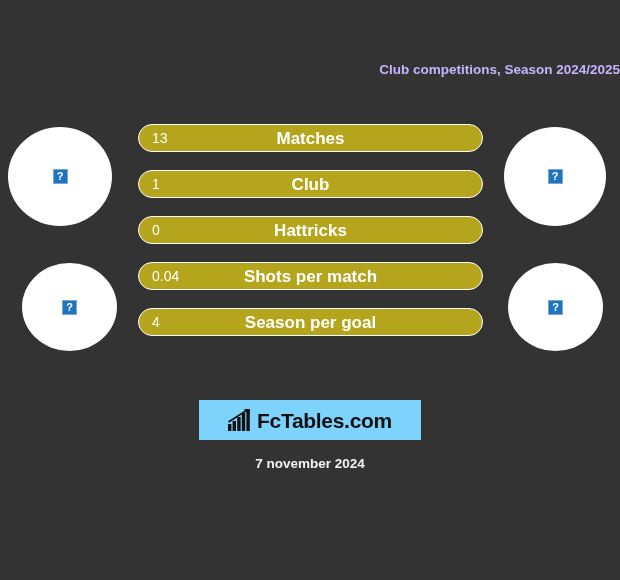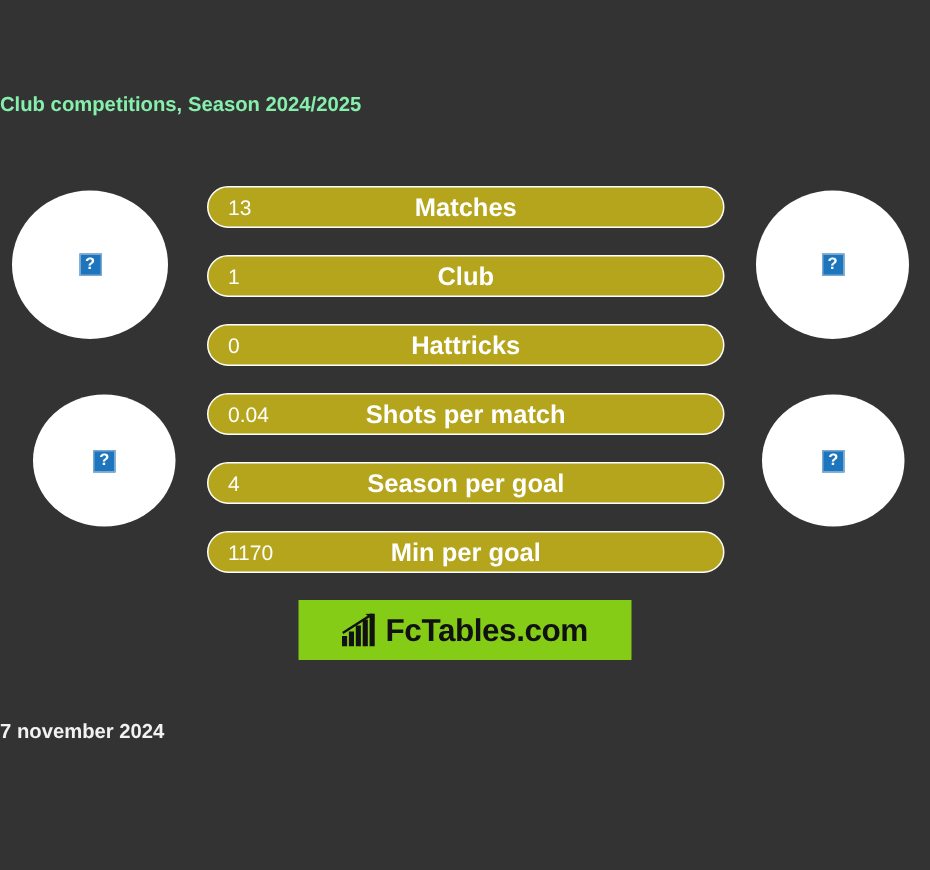--- a/index.html
+++ b/index.html
@@ -34,22 +34,22 @@
     letter-spacing: -0.2px;
     font-family: "Liberation Sans", sans-serif;
     white-space: nowrap;
   }
 
   .subtitle {
     position: absolute;
     left: 0;
     top: 62px;
     width: 620px;
-    text-align: left;
-    color: #86efac;
+    text-align: right;
+    color: #c4b5fd;
     font-size: 13.5px;
     font-weight: bold;
     font-family: "Liberation Sans", sans-serif;
   }
 
   
   .avatar {
     position: absolute;
     background: #ffffff;
     border-radius: 50%;
@@ -119,21 +119,21 @@
     font-family: "Liberation Sans", sans-serif;
   }
 
   
   .logo-box {
     position: absolute;
     left: 199px;
     top: 400px;
     width: 222px;
     height: 40px;
-    background: #84cc16;
+    background: #7dd3fc;
     display: flex;
     align-items: center;
     justify-content: center;
     gap: 5px;
   }
   .logo-icon {
     width: 24px;
     height: 22px;
     display: block;
   }
@@ -143,22 +143,23 @@
     font-weight: bold;
     letter-spacing: -0.3px;
     font-family: "Liberation Sans", sans-serif;
     line-height: 1;
   }
 
   
   .date {
     position: absolute;
     left: 0;
-    top: 480px;
-    width: 620px;
+    top: 456px;
+    width: 620px;
+    text-align: center;
     color: #f2f2f2;
     font-size: 13.5px;
     font-weight: bold;
     font-family: "Liberation Sans", sans-serif;
   }
 </style>
 </head>
 <body>
 
 <div class="page">
@@ -202,24 +203,20 @@
     <div class="bar">
       <span class="bar-value">0.04</span>
       <span class="bar-label">Shots per match</span>
     </div>
 
     <div class="bar">
       <span class="bar-value">4</span>
       <span class="bar-label">Season per goal</span>
     </div>
 
-    <div class="bar">
-      <span class="bar-value">1170</span>
-      <span class="bar-label">Min per goal</span>
-    </div>
 
   </div>
 
   <div class="logo-box">
     <svg class="logo-icon" viewBox="0 0 24 22">
       <rect x="0" y="15" width="3.4" height="7" fill="#111111"></rect>
       <rect x="4.6" y="12" width="3.4" height="10" fill="#111111"></rect>
       <rect x="9.2" y="8" width="3.4" height="14" fill="#111111"></rect>
       <rect x="13.8" y="4" width="3.4" height="18" fill="#111111"></rect>
       <rect x="18.4" y="0" width="3.4" height="22" fill="#111111"></rect>

